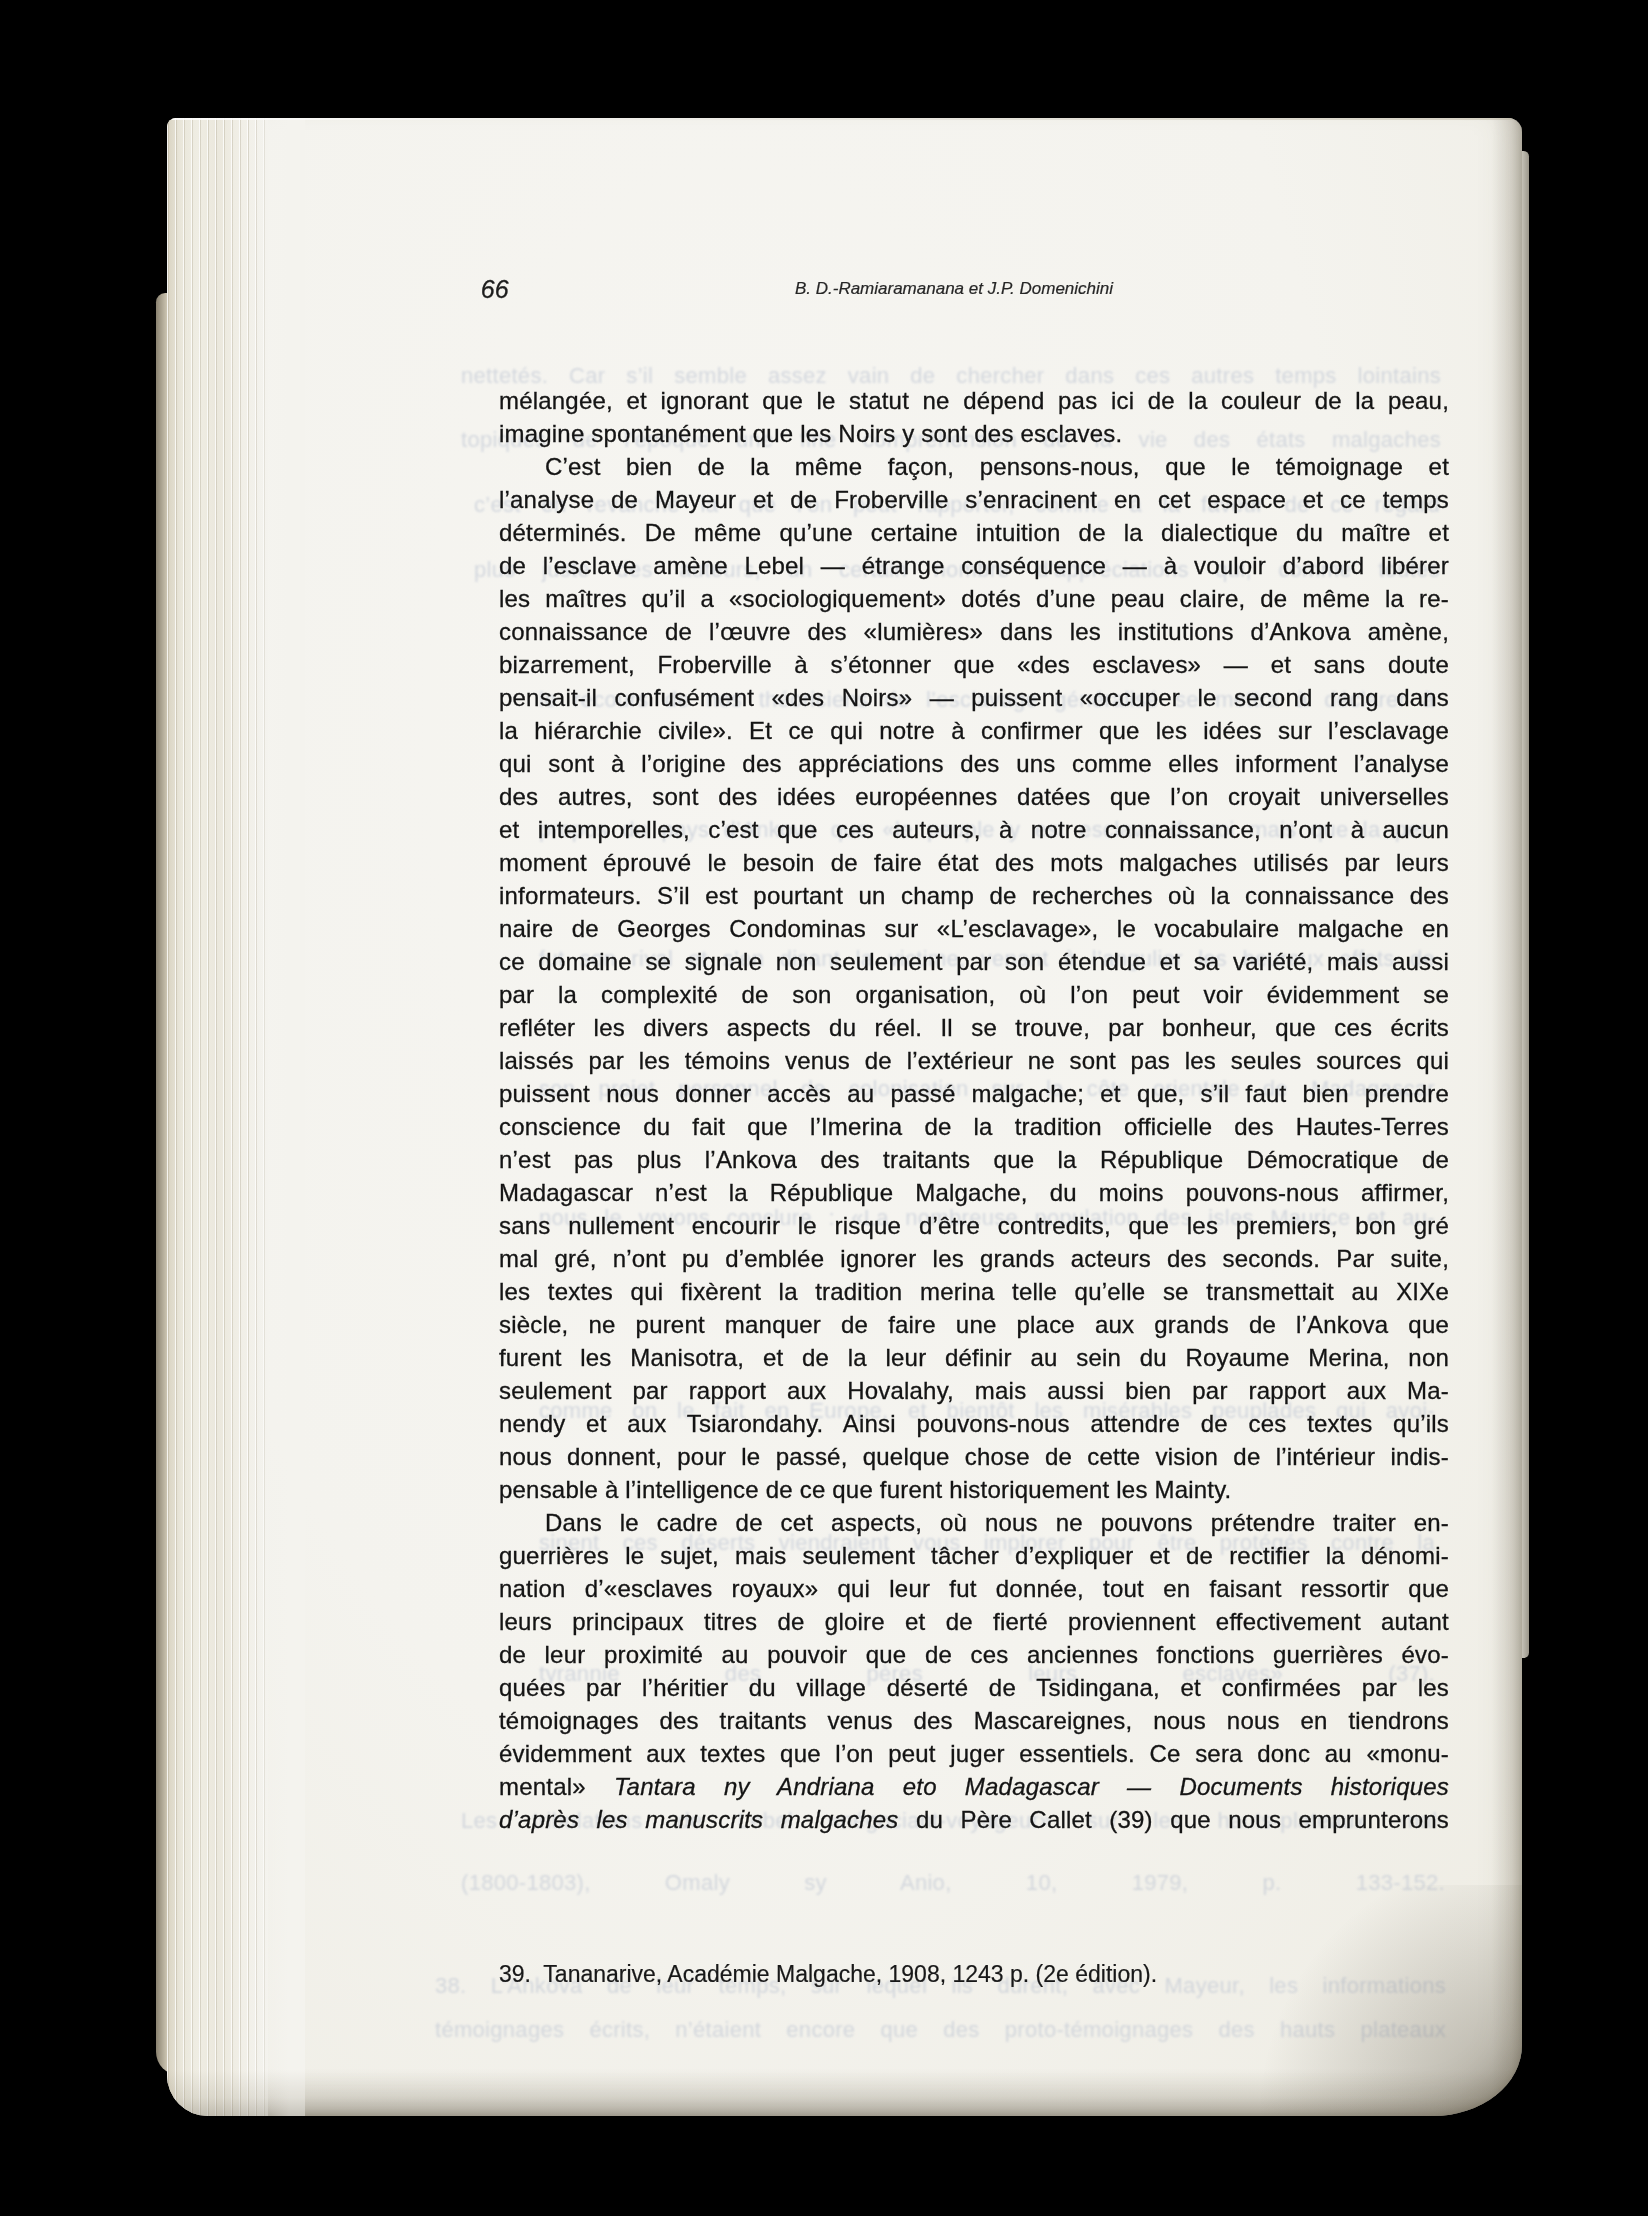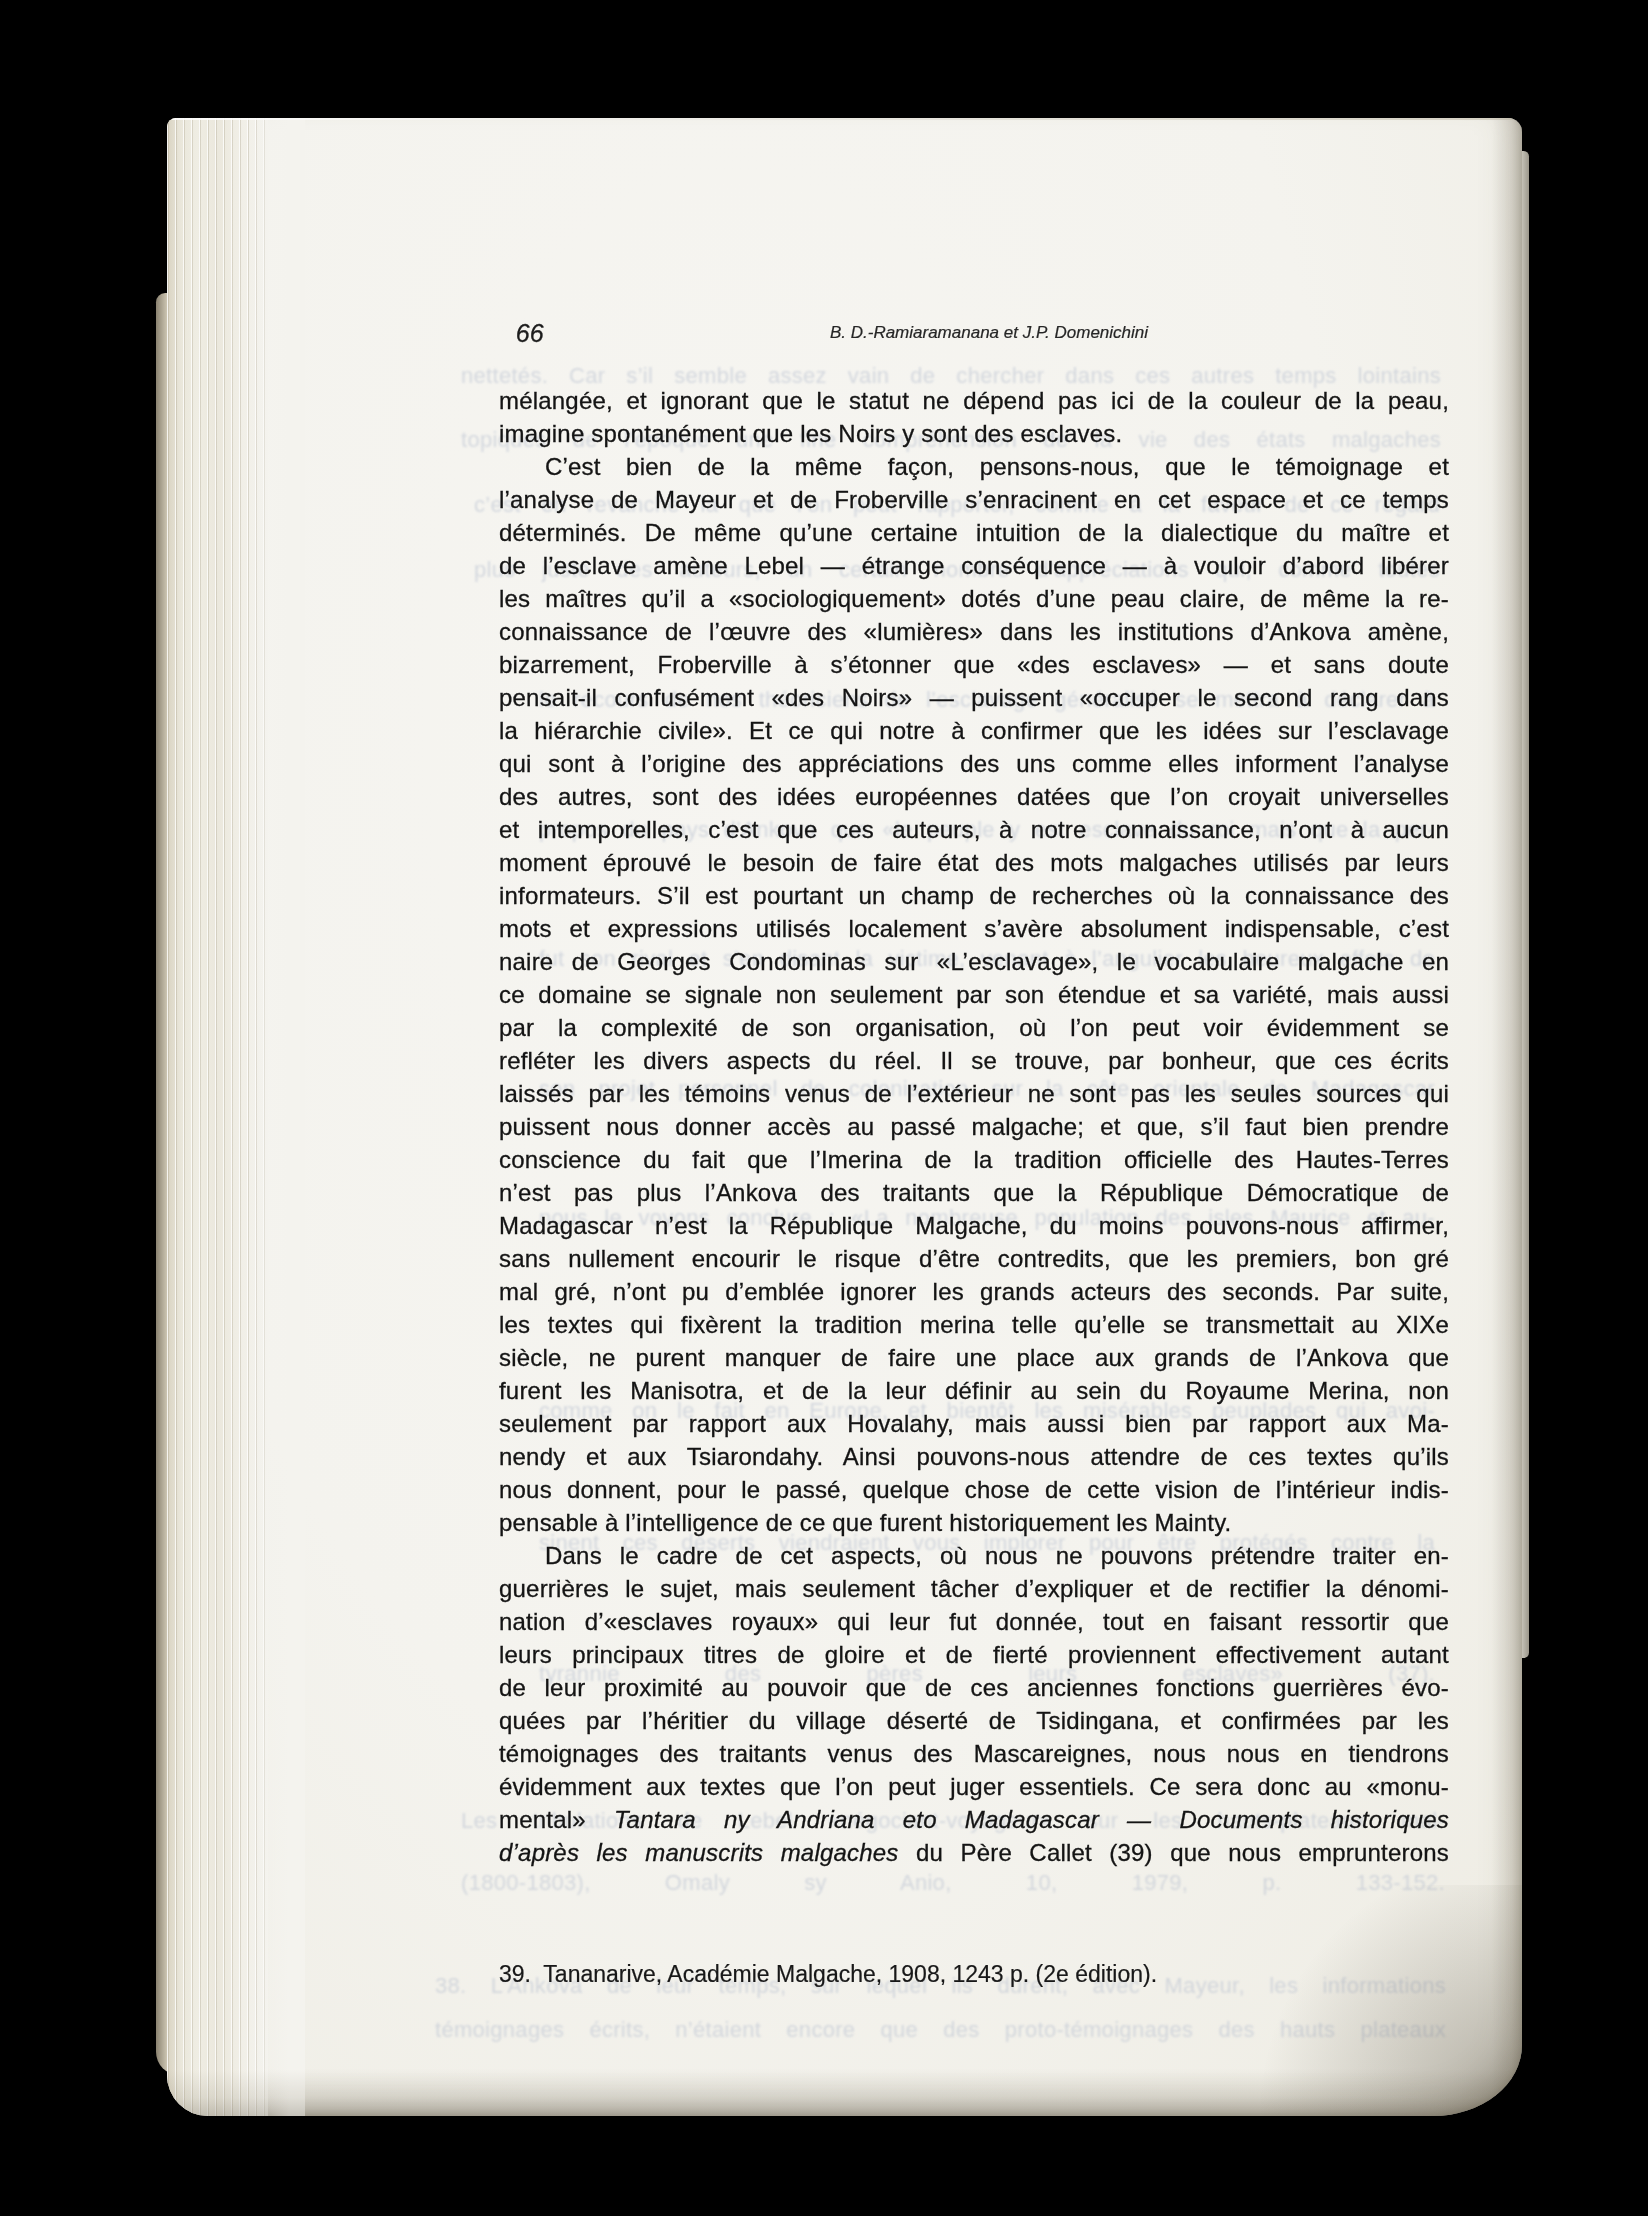--- a/index.html
+++ b/index.html
@@ -66,23 +66,22 @@
     font-size:22px;line-height:26.6px;
     color:#b9c1d0;opacity:.55;
     filter:blur(1.2px);
     text-align:justify;text-align-last:justify;
     letter-spacing:0.3px;
     white-space:normal;overflow:hidden;height:28px;
   }
   
   .content{position:absolute;inset:0;color:#171717;}
   .runhead{
-    position:absolute;left:347px;top:156px;width:950px;height:35px;
+    position:absolute;left:312px;top:156px;width:950px;height:35px;
     font-style:italic;
-    margin-top:44px;
   }
   .pagenum{
     position:absolute;left:1.8px;top:0;
     font-size:25px;line-height:30px;color:#1c1c1c;
     -webkit-text-stroke:0.3px #1c1c1c;
   }
   .runtitle{
     display:block;text-align:center;
     font-size:17px;line-height:30px;color:#262626;
     -webkit-text-stroke:0.2px #262626;
@@ -153,21 +152,20 @@
           <div class="line">les maîtres qu’il a «sociologiquement» dotés d’une peau claire, de même la re-</div>
           <div class="line">connaissance de l’œuvre des «lumières» dans les institutions d’Ankova amène,</div>
           <div class="line">bizarrement, Froberville à s’étonner que «des esclaves» — et sans doute</div>
           <div class="line">pensait-il confusément «des Noirs» — puissent «occuper le second rang dans</div>
           <div class="line">la hiérarchie civile». Et ce qui notre à confirmer que les idées sur l’esclavage</div>
           <div class="line">qui sont à l’origine des appréciations des uns comme elles informent l’analyse</div>
           <div class="line">des autres, sont des idées européennes datées que l’on croyait universelles</div>
           <div class="line">et intemporelles, c’est que ces auteurs, à notre connaissance, n’ont à aucun</div>
           <div class="line">moment éprouvé le besoin de faire état des mots malgaches utilisés par leurs</div>
           <div class="line">informateurs. S’il est pourtant un champ de recherches où la connaissance des</div>
-          <div class="line">mots et expressions utilisés localement s’avère absolument indispensable, c’est</div>
           <div class="line">naire de Georges Condominas sur «L’esclavage», le vocabulaire malgache en</div>
           <div class="line">ce domaine se signale non seulement par son étendue et sa variété, mais aussi</div>
           <div class="line">par la complexité de son organisation, où l’on peut voir évidemment se</div>
           <div class="line">refléter les divers aspects du réel. Il se trouve, par bonheur, que ces écrits</div>
           <div class="line">laissés par les témoins venus de l’extérieur ne sont pas les seules sources qui</div>
           <div class="line">puissent nous donner accès au passé malgache; et que, s’il faut bien prendre</div>
           <div class="line">conscience du fait que l’Imerina de la tradition officielle des Hautes-Terres</div>
           <div class="line">n’est pas plus l’Ankova des traitants que la République Démocratique de</div>
           <div class="line">Madagascar n’est la République Malgache, du moins pouvons-nous affirmer,</div>
           <div class="line">sans nullement encourir le risque d’être contredits, que les premiers, bon gré</div>

